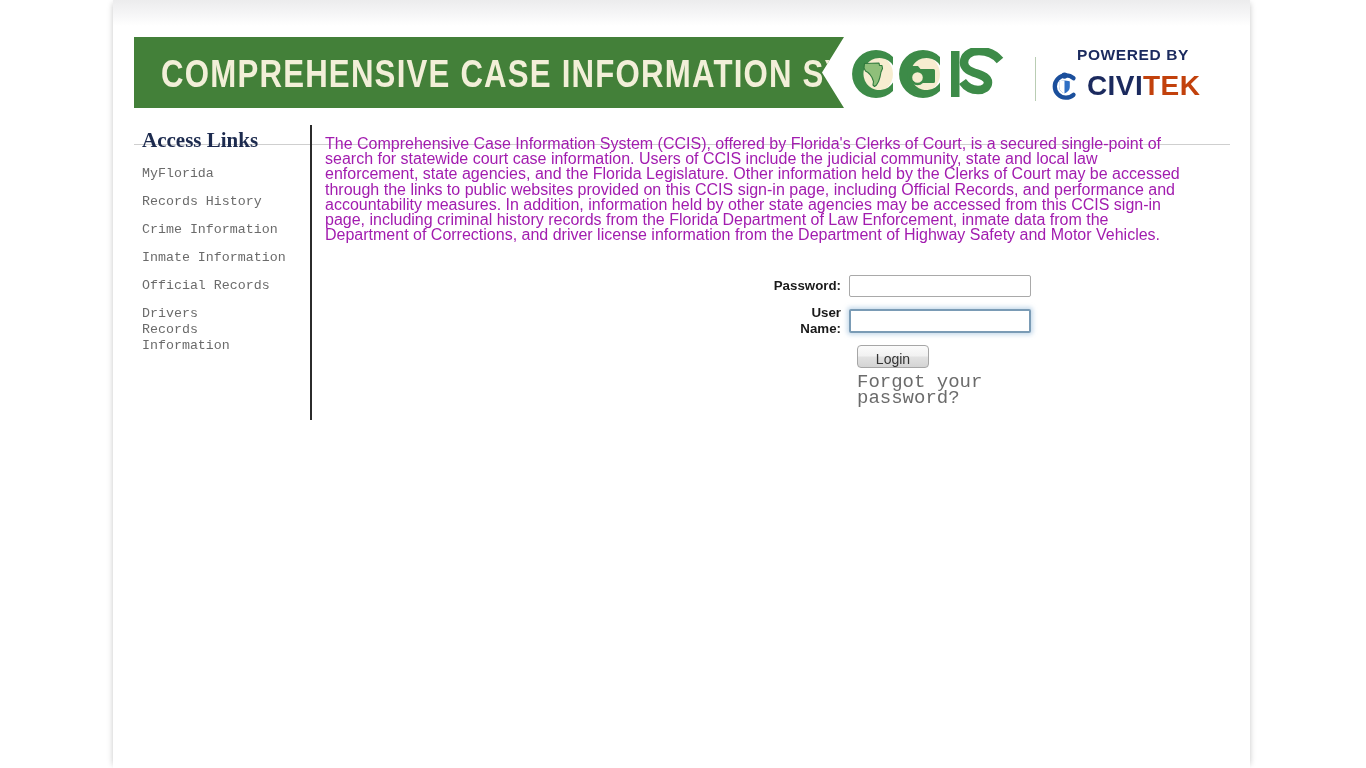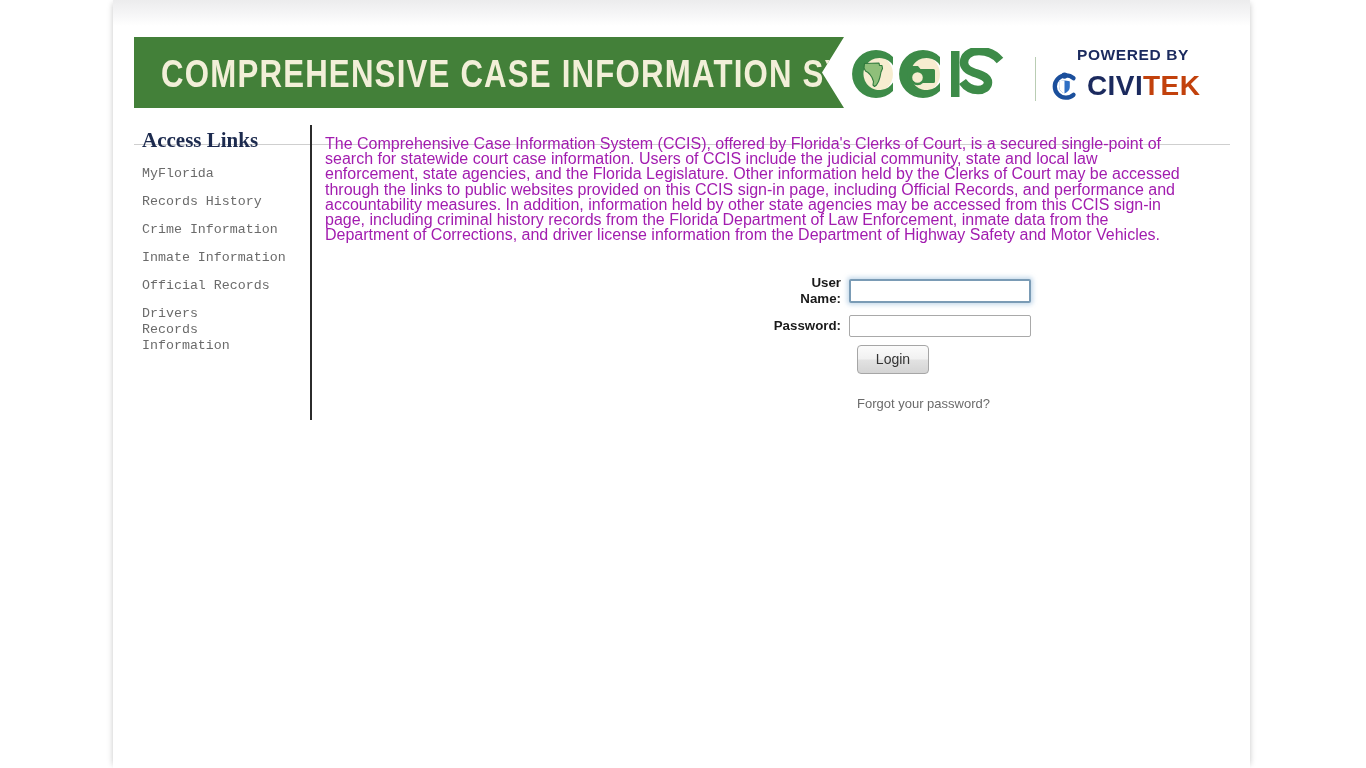--- a/index.html
+++ b/index.html
@@ -233,39 +233,40 @@
     box-shadow: 0 0 4px 2px rgba(154,190,218,0.55);
     height: 24px;
   }
   .form-actions {
     margin-left: 84px;
     margin-top: 6px;
   }
   .login-button {
     display: inline-block;
     min-width: 72px;
-    padding: 5px 16px 6px 16px;
+    padding: 5px 16px 0 16px;
     font-family: "Liberation Sans", sans-serif;
     font-size: 14px;
     color: #333333;
     background: linear-gradient(to bottom, #fbfbfb 0%, #f1f1f1 48%, #e2e2e2 52%, #d4d4d4 100%);
     border: 1px solid #a6a6a6;
     border-radius: 4px;
     cursor: pointer;
     text-align: center;
     line-height: 16px;
   }
   .forgot-link {
     display: block;
-    margin-top: 22px;
+    margin-top: 6px;
     color: #6b6b6b;
-    font-size: 13px;
+    font-size: 19px;
     line-height: 16px;
     text-decoration: none;
     cursor: pointer;
+    font-family: Liberation Mono, monospace;
   }
 </style>
 </head>
 <body>
 
 <div class="page-bg"></div>
 
 <div class="content-container">
 
   <div class="top-fade"></div>
@@ -330,27 +331,27 @@
     <a class="sidebar-link" href="#">Official Records</a>
     <a class="sidebar-link" href="#" style="width:92px">Drivers Records Information</a>
   </div>
 
   <div class="main">
     <div class="intro">The Comprehensive Case Information System (CCIS), offered by Florida's Clerks of Court, is a secured single-point of search for statewide court case information. Users of CCIS include the judicial community, state and local law enforcement, state agencies, and the Florida Legislature. Other information held by the Clerks of Court may be accessed through the links to public websites provided on this CCIS sign-in page, including Official Records, and performance and accountability measures. In addition, information held by other state agencies may be accessed from this CCIS sign-in page, including criminal history records from the Florida Department of Law Enforcement, inmate data from the Department of Corrections, and driver license information from the Department of Highway Safety and Motor Vehicles.</div>
 
     <div class="login-form">
 
       <div class="form-row">
+        <div class="form-label">Password:</div>
+        <input class="form-input" type="password" placeholder="" style="">
+      </div>
+
+      <div class="form-row">
         <div class="form-label">User Name:</div>
         <input class="form-input focused" type="text" placeholder="" style="">
-      </div>
-
-      <div class="form-row">
-        <div class="form-label">Password:</div>
-        <input class="form-input" type="password" placeholder="" style="">
       </div>
 
       <div class="form-actions">
         <button class="login-button" type="button">Login</button>
         <a class="forgot-link" href="#">Forgot your password?</a>
       </div>
 
     </div>
   </div>
 

